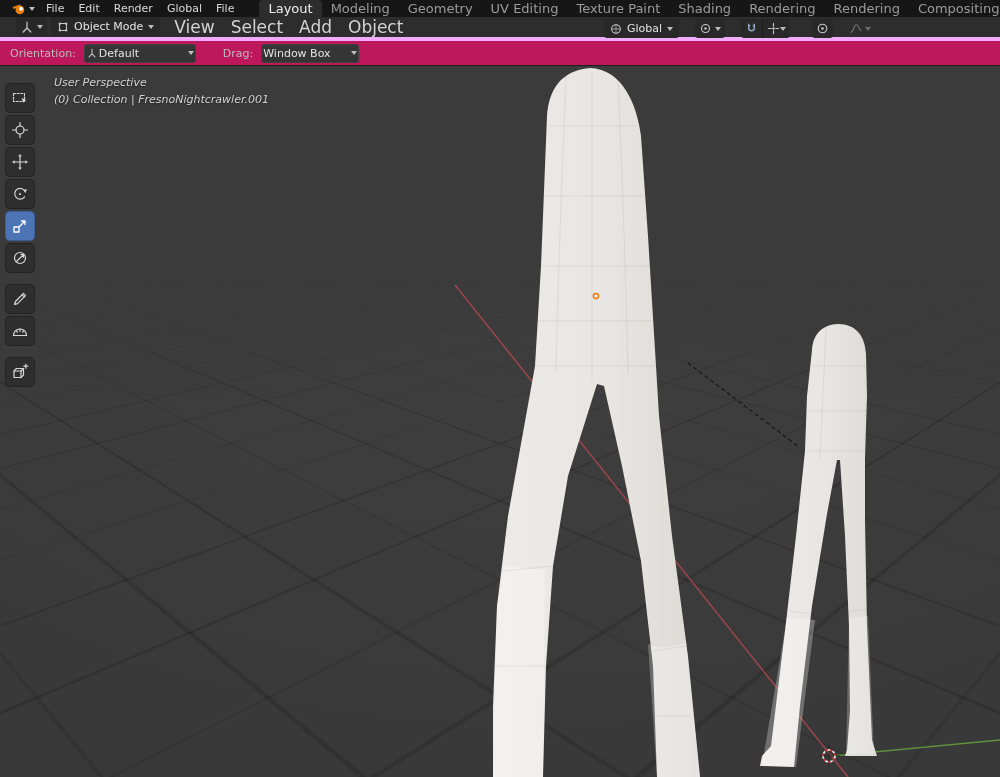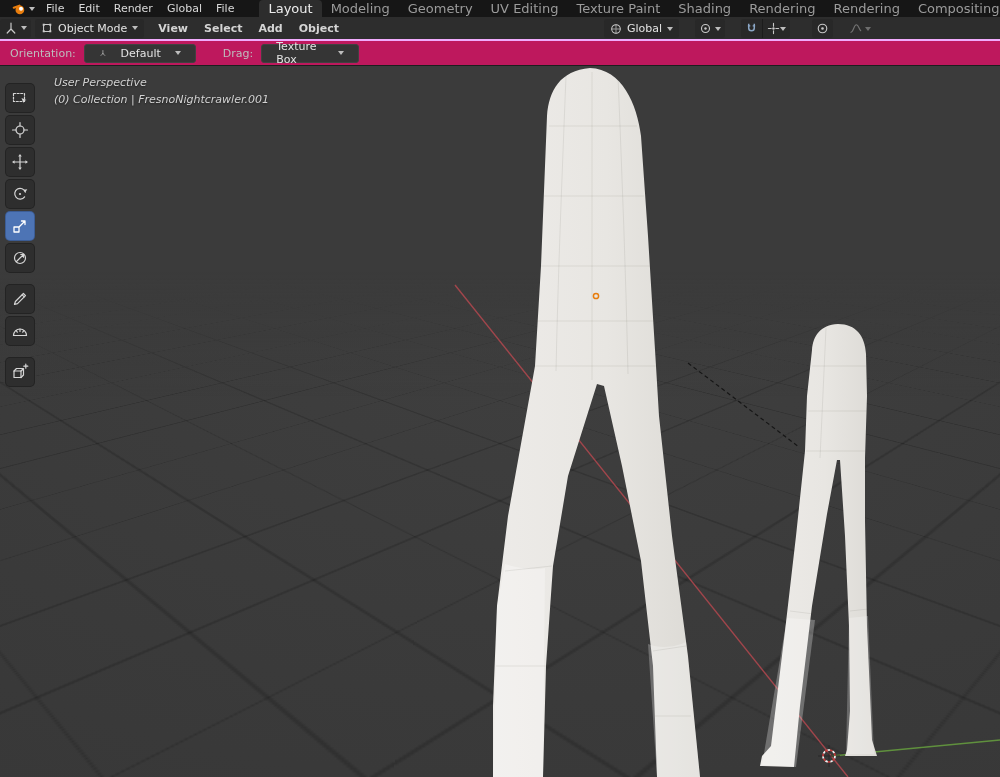--- a/index.html
+++ b/index.html
@@ -9,35 +9,35 @@
   
   .topbar { display:flex; align-items:center; height:17px; background:#161616; padding-left:8px; }
   .logo-wrap { display:flex; align-items:center; gap:3px; padding:0 4px; }
   .menus { display:flex; }
   .menus span { padding:0 7px; font-size:11px; color:#d9d9d9; line-height:17px; }
   .tabs { display:flex; height:17px; margin-left:18px; }
   .tab { display:flex; align-items:center; height:17px; padding:0 9px; font-size:13px; color:#9b9b9b; border-radius:4px 4px 0 0; white-space:nowrap; }
   .tab.active { background:#2d2d2d; color:#ececec; }
 
   
-  .vheader { position:relative; height:24px; background:#2d2d2d; display:flex; align-items:center; padding:0 0; border-bottom:2px solid #f0abfc; }
+  .vheader { position:relative; height:24px; background:#2d2d2d; display:flex; padding:0 16px; border-bottom:4px solid #f0abfc; }
   .pill { display:inline-flex; align-items:center; gap:5px; background:#282828; border-radius:3px; height:19px; padding:0 6px; color:#e3e3e3; font-size:11px; white-space:nowrap; }
   .iconbtn { display:inline-flex; align-items:center; gap:3px; background:#282828; border-radius:3px; height:19px; padding:0 4px; }
-  .menu2 { color:#d4d4d4; font-size:11px; padding:0 8px;font-weight:bold; }
+  .menu2 { color:#d4d4d4; font-size:17px; padding:0 8px; }
   .hright { position:absolute; left:604px; top:2px; display:flex; align-items:center; gap:16px; }
   .snapgroup { display:inline-flex; align-items:center; background:#282828; border-radius:3px; height:19px; }
   .snapgroup .seg { display:flex; align-items:center; padding:0 4px; height:19px; }
   .snapgroup .seg + .seg { border-left:1px solid #1c1c1c; }
   .disabled { opacity:.45; }
   .chev { width:0; height:0; border-left:3.5px solid transparent; border-right:3.5px solid transparent; border-top:4px solid #bdbdbd; display:inline-block; }
 
   
   .toolsettings { height:25px; background:#be185d; display:flex; align-items:center; gap:8px; padding:0 10px; border-bottom:1px solid #1e1e1e; }
   .tslabel { color:#bdbdbd; font-size:11px; }
-  .dd { display:inline-flex; align-items:center; gap:14px; background:#353535; border:1px solid #414141; border-radius:3px; height:19px; padding:0 14px; color:#e3e3e3; font-size:11px; }
+  .dd { display:inline-flex; align-items:center; gap:1px; background:#353535; border:1px solid #414141; border-radius:3px; height:19px; padding:0 1px; color:#e3e3e3; font-size:11px; }
   .dd .grow { flex:1; }
   .dd.w-default { width:112px; }
   .dd.w-drag { width:98px; }
 
   
   .viewport { position:absolute; top:66px; left:0; width:1000px; height:711px; overflow:hidden;
     background:radial-gradient(120% 90% at 55% 35%, #3f3f3f 0%, #3a3a3a 60%, #373737 100%); }
   .gridwrap { position:absolute; inset:0; perspective:900px; overflow:hidden; z-index:0; }
   .gridplane { position:absolute; left:-800px; width:2600px; top:212px; height:1700px; transform-origin:50% 0;
     transform:rotateX(70deg);
@@ -172,21 +172,21 @@
     <span class="tslabel">Orientation:</span>
     <div class="dd w-default">
       <svg class="icon" width="12" height="12" viewBox="0 0 14 14">
         <path class="hstk" d="M7 2.5 V8 M7 8 L3.5 11.5 M7 8 L10.5 11.5"></path>
       </svg>
       <span class="grow">Default</span>
       <span class="chev"></span>
     </div>
     <span class="tslabel" style="margin-left:19px;">Drag:</span>
     <div class="dd w-drag">
-      <span class="grow">Texture Box</span>
+      <span class="grow">Window Box</span>
       <span class="chev"></span>
     </div>
   </div>
 
   <div class="viewport">
     <div class="gridwrap">
       <div class="gridplane"></div>
     </div>
     <div class="gridfade"></div>
 

